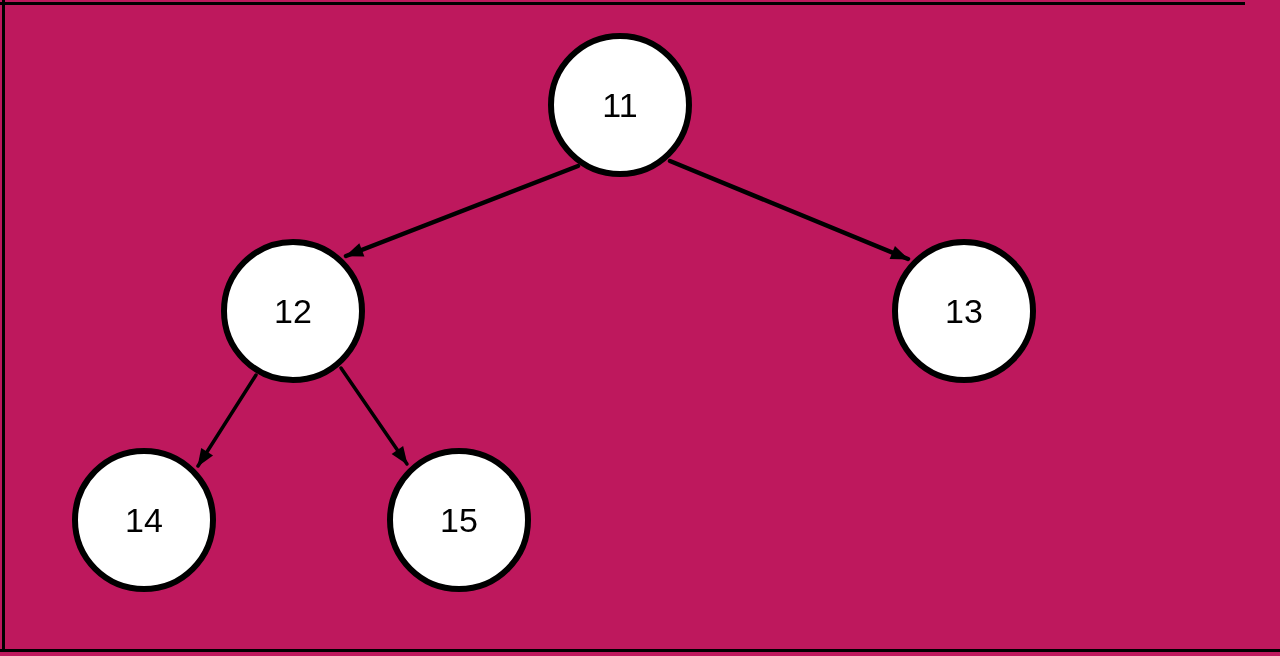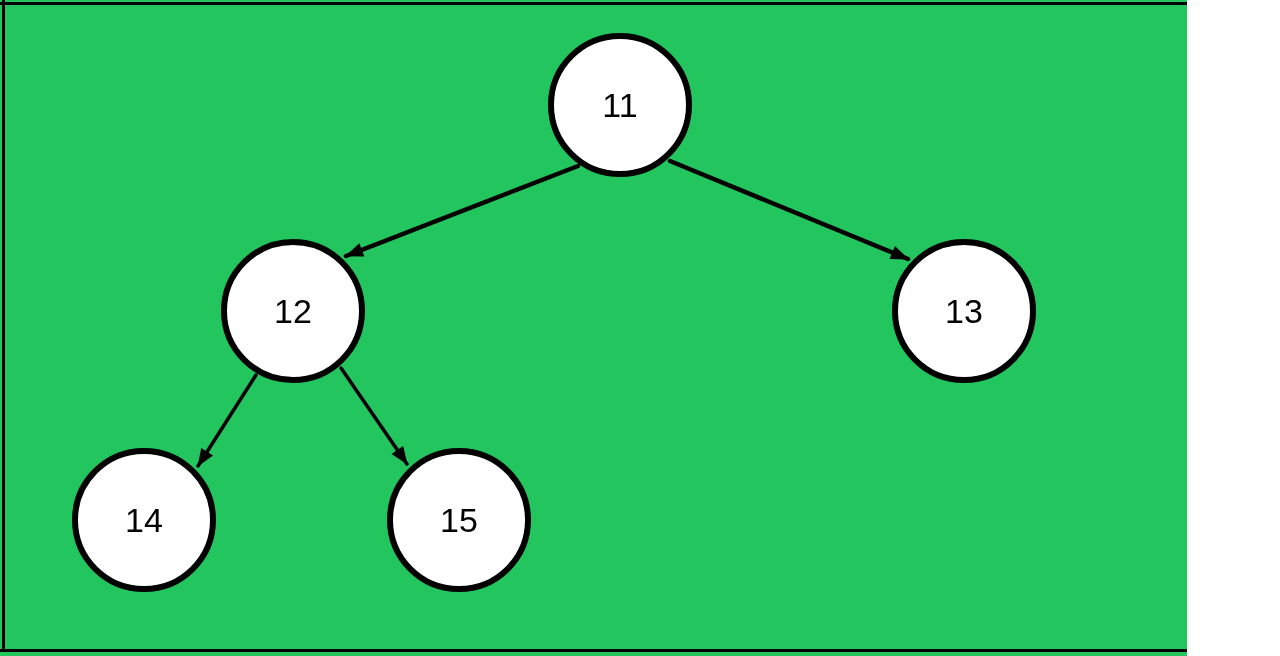--- a/index.html
+++ b/index.html
@@ -2,23 +2,23 @@
 <html><head>
 <meta charset="utf-8">
 <style>
   html, body {
     margin: 0;
     padding: 0;
     background: #ffffff;
   }
   .canvas {
     position: relative;
-    width: 1187px;
+    width: 1280px;
     height: 656px;
-    background: #22c55e;
+    background: #be185d;
     overflow: hidden;
     font-family: "Liberation Sans", sans-serif;
   }
   svg { display: block; }
   .node-circle {
     fill: #ffffff;
     stroke: #000000;
     stroke-width: 6;
   }
   .node-label {

